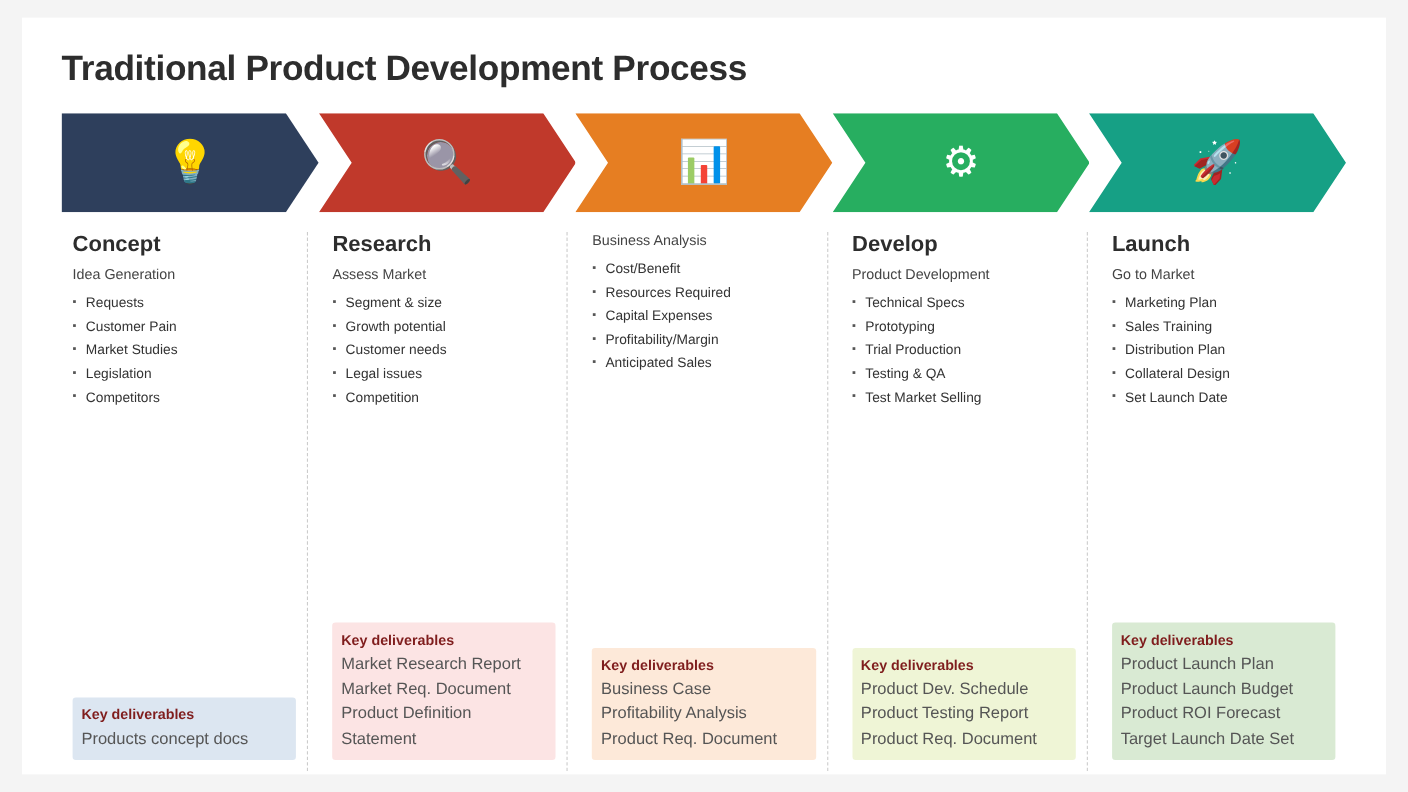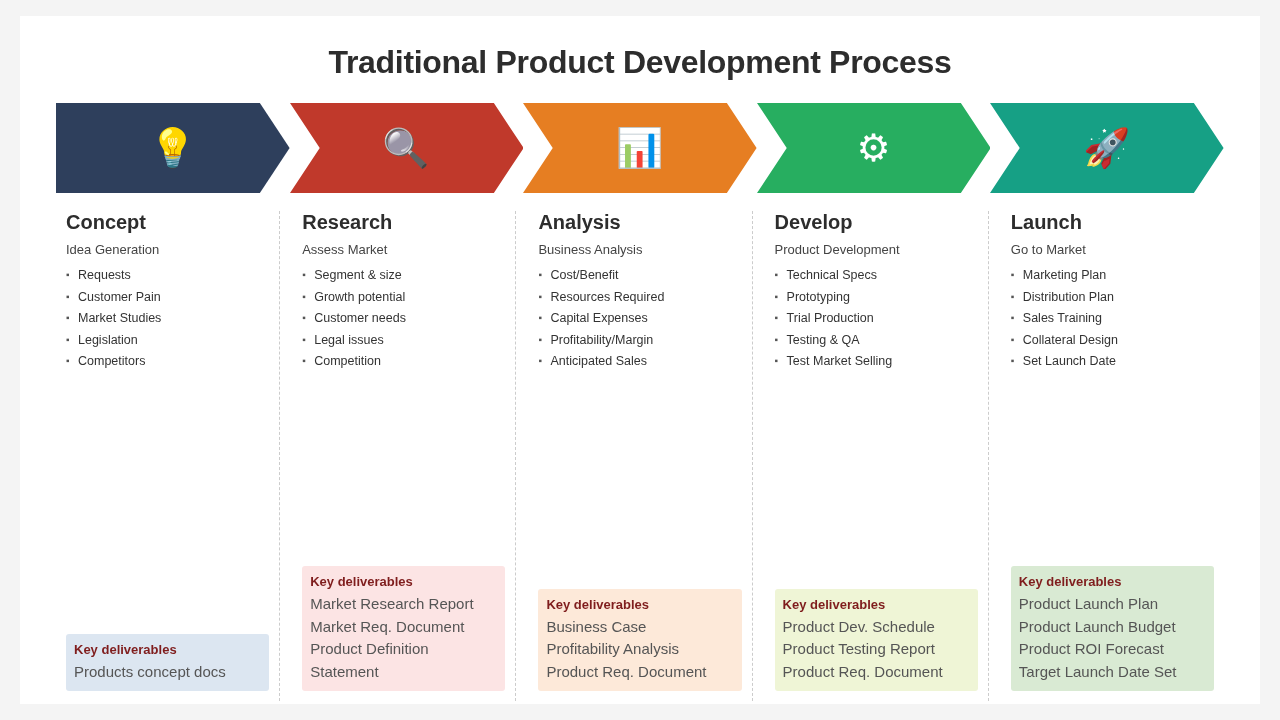--- a/index.html
+++ b/index.html
@@ -19,21 +19,20 @@
       height: 688px;
       padding: 28px 36px 20px 36px;
       position: relative;
     }
     .title {
       font-size: 32px;
       font-weight: 600;
       color: #2d2d2d;
       margin-bottom: 22px;
       letter-spacing: -0.3px;
-      text-align: center;
     }
 
     
     .arrows-row {
       display: flex;
       align-items: center;
       margin-bottom: 18px;
       height: 90px;
     }
     .arrow-shape {
@@ -196,21 +195,20 @@
           <li>Competition</li>
         </ul>
         <div class="key-deliverables-section">
           <div class="key-del-title">Key deliverables</div>
           <div class="key-del-text" style="white-space: pre-line;">Market Research Report
 Market Req. Document
 Product Definition Statement</div>
         </div>
       </div>
       <div class="col col-3">
-        <div class="col-title">Analysis</div>
         <div class="col-subtitle">Business Analysis</div>
         <ul class="bullet-list">
           <li>Cost/Benefit</li>
           <li>Resources Required</li>
           <li>Capital Expenses</li>
           <li>Profitability/Margin</li>
           <li>Anticipated Sales</li>
         </ul>
         <div class="key-deliverables-section">
           <div class="key-del-title">Key deliverables</div>
@@ -234,22 +232,22 @@
           <div class="key-del-text" style="white-space: pre-line;">Product Dev. Schedule
 Product Testing Report
 Product Req. Document</div>
         </div>
       </div>
       <div class="col col-5">
         <div class="col-title">Launch</div>
         <div class="col-subtitle">Go to Market</div>
         <ul class="bullet-list">
           <li>Marketing Plan</li>
+          <li>Sales Training</li>
           <li>Distribution Plan</li>
-          <li>Sales Training</li>
           <li>Collateral Design</li>
           <li>Set Launch Date</li>
         </ul>
         <div class="key-deliverables-section">
           <div class="key-del-title">Key deliverables</div>
           <div class="key-del-text" style="white-space: pre-line;">Product Launch Plan
 Product Launch Budget
 Product ROI Forecast
 Target Launch Date Set</div>
         </div>

